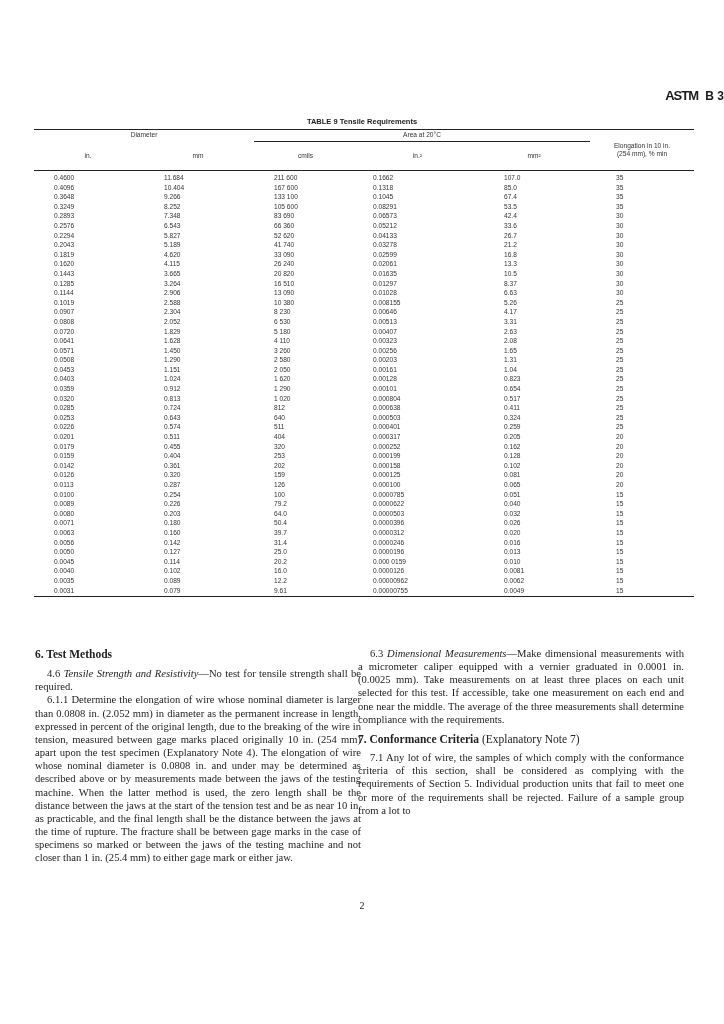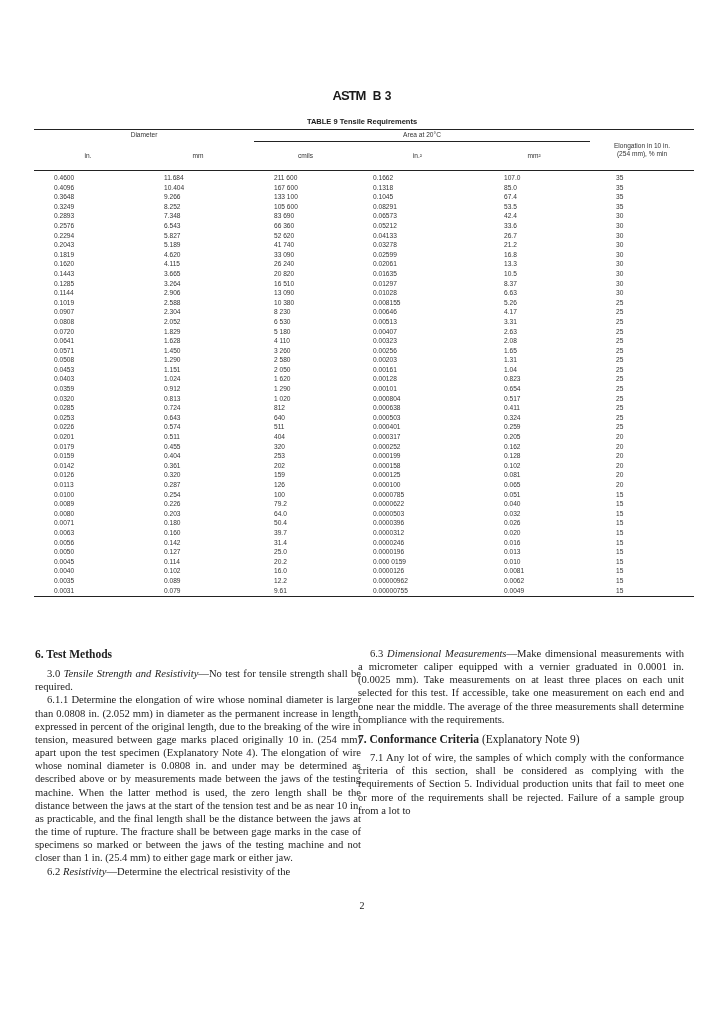--- a/index.html
+++ b/index.html
@@ -1,17 +1,17 @@
 <!DOCTYPE html>
 <html><head>
 <meta charset="utf-8">
 <style>
   html, body { margin: 0; padding: 0; background: #ffffff; }
   body { width: 724px; height: 1024px; position: relative; overflow: hidden; color: #1a1a1a; }
-  .header { position: absolute; top: 88px; left: 0; width: 724px; text-align: center; font-family: "Liberation Sans", sans-serif; font-weight: bold; font-size: 12px; }
+  .header { position: absolute; top: 88px; left: 0; width: 724px; text-align: right; font-family: "Liberation Sans", sans-serif; font-weight: bold; font-size: 12px; }
   .header .logo { display: inline-block; font-size: 13px; letter-spacing: -1px; margin-right: 4px; vertical-align: middle; }
   .header .std { vertical-align: middle; }
   .table-title { position: absolute; top: 117px; left: 0; width: 724px; text-align: center; font-family: "Liberation Sans", sans-serif; font-weight: bold; font-size: 7.5px; }
   .table-wrap { position: absolute; top: 129px; left: 34px; width: 660px; font-family: "Liberation Sans", sans-serif; font-size: 6.6px; color: #333; }
   table { border-collapse: collapse; width: 100%; }
   th { font-weight: normal; text-align: center; padding: 0; line-height: 8px; }
   .hdr-top th { border-top: 1px solid #222; padding-top: 1px; height: 10px; vertical-align: top; }
   .hdr-sub th { border-bottom: 1px solid #222; height: 28px; vertical-align: middle; }
   .area-group { border-bottom: 1px solid #222; }
   td { padding: 0; line-height: 9.6px; height: 9.6px; text-align: center; white-space: nowrap; }
@@ -413,24 +413,23 @@
           <td style="text-align: left; padding-left: 16px;">0.00000755</td>
           <td style="text-align: left; padding-left: 26px;">0.0049</td>
           <td style="text-align: left; padding-left: 26px;">15</td>
         </tr>
       </tbody>
   </table>
 </div>
 
 <div class="col left">
   <h2>6. Test Methods</h2>
-  <p><span>3.0</span> <i>Tensile Strength and Resistivity</i><span>—No test for tensile strength shall be required.</span></p>
+  <p><span>4.6</span> <i>Tensile Strength and Resistivity</i><span>—No test for tensile strength shall be required.</span></p>
   <p>6.1.1 Determine the elongation of wire whose nominal diameter is larger than 0.0808 in. (2.052 mm) in diameter as the permanent increase in length, expressed in percent of the original length, due to the breaking of the wire in tension, measured between gage marks placed originally 10 in. (254 mm) apart upon the test specimen (Explanatory Note 4). The elongation of wire whose nominal diameter is 0.0808 in. and under may be determined as described above or by measurements made between the jaws of the testing machine. When the latter method is used, the zero length shall be the distance between the jaws at the start of the tension test and be as near 10 in. as practicable, and the final length shall be the distance between the jaws at the time of rupture. The fracture shall be between gage marks in the case of specimens so marked or between the jaws of the testing machine and not closer than 1 in. (25.4 mm) to either gage mark or either jaw.</p>
-  <p><span>6.2</span> <i>Resistivity</i><span>—Determine the electrical resistivity of the</span></p>
 </div>
 
 <div class="col right">
   <p><span>6.3</span> <i>Dimensional Measurements</i><span>—Make dimensional measurements with a micrometer caliper equipped with a vernier graduated in 0.0001 in. (0.0025 mm). Take measurements on at least three places on each unit selected for this test. If accessible, take one measurement on each end and one near the middle. The average of the three measurements shall determine compliance with the requirements.</span></p>
-  <h2 class="sec7"><span>7. Conformance Criteria</span> <span class="note">(Explanatory Note 9)</span></h2>
+  <h2 class="sec7"><span>7. Conformance Criteria</span> <span class="note">(Explanatory Note 7)</span></h2>
   <p>7.1 Any lot of wire, the samples of which comply with the conformance criteria of this section, shall be considered as complying with the requirements of Section 5. Individual production units that fail to meet one or more of the requirements shall be rejected. Failure of a sample group from a lot to</p>
 </div>
 
 <div class="page-num">2</div>
 
 </body></html>

